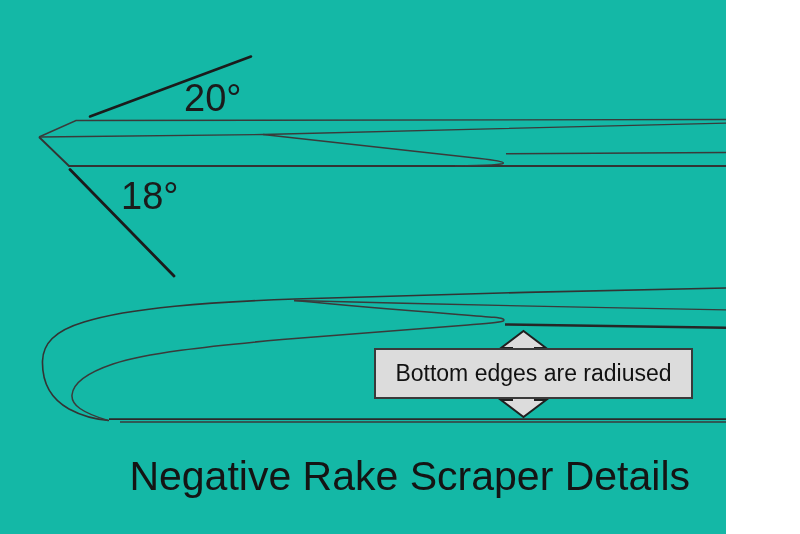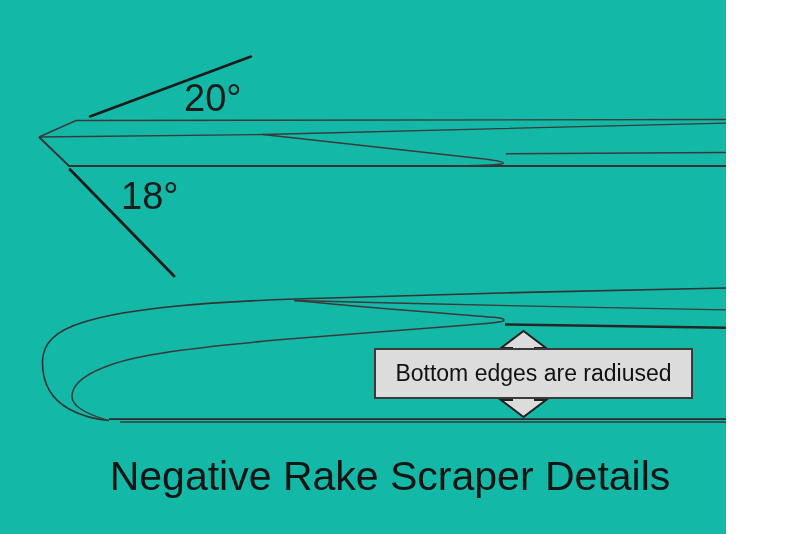--- a/index.html
+++ b/index.html
@@ -12,21 +12,21 @@
   .angle20{left:184px;top:76px;}
   .angle45{left:121px;top:174px;}
   .callout{
     position:absolute;left:366px;top:348px;width:319px;height:51px;
     background:#dcdcdc;border:2px solid #3a3a3a;box-sizing:border-box;
     display:flex;align-items:center;justify-content:center;margin-left:8px;
   }
   .callout span{font-size:23px;color:#111111;white-space:nowrap;}
   .title{
     position:absolute;left:90px;top:452px;width:600px;
-    text-align:center;font-size:41px;line-height:1.2;color:#141414;white-space:nowrap;
+    text-align:right;font-size:41px;line-height:1.2;color:#141414;white-space:nowrap;
   }
 </style>
 </head>
 <body>
 
 <div class="stage">
 
   <svg width="800" height="534" viewBox="0 0 800 534">
 
     <path d="M90,116.5 L251,56.5" stroke="#1b1b1b" stroke-width="2.6" fill="none" stroke-linecap="round"></path>

